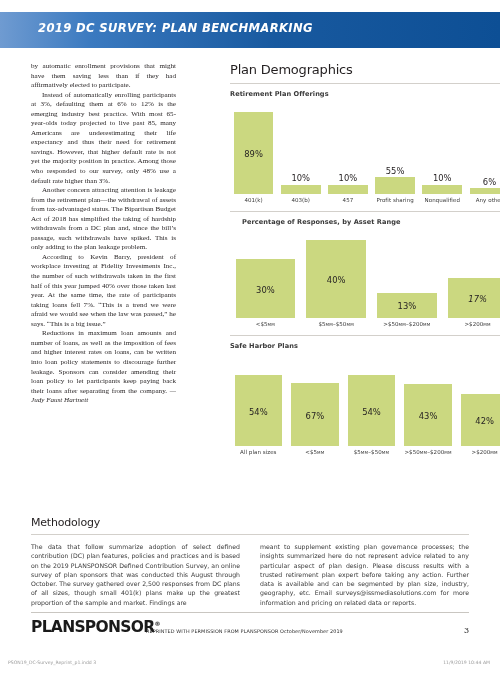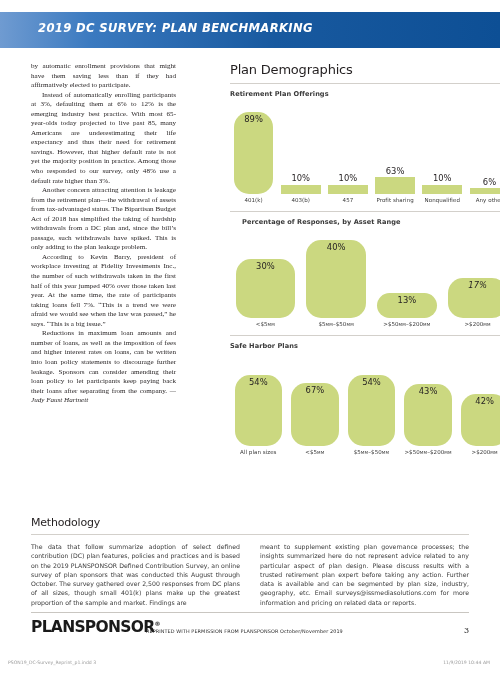--- a/index.html
+++ b/index.html
@@ -54,21 +54,21 @@
   }
 
   .chart { position: relative; width: 100%; }
   .bars { display: flex; align-items: flex-end; width: 100%; }
   .bar-cell { flex: 1 1 0; display: flex; flex-direction: column; align-items: center; justify-content: flex-end; }
   .bar-val {
     font-family: "DejaVu Sans", sans-serif;
     font-size: 8.4px; color: #231f20; margin-bottom: 1.5px; white-space: nowrap;
   }
   .bar-rect { width: 84%; background: #cbd880; }
-  .bar-rect.inner-label { display: flex; justify-content: center; align-items: flex-start; padding-top: 2px; border-radius: 15px; }
+  .bar-rect.inner-label { display: flex; justify-content: center; align-items: center; padding-top: 2px; }
   .bar-rect.inner-label .v {
     font-family: "DejaVu Sans", sans-serif;
     font-size: 8.4px; color: #231f20;
   }
   .axis { display: flex; width: 100%; margin-top: 3px; }
   .axis-cell {
     flex: 1 1 0; text-align: center;
     font-family: "DejaVu Sans", sans-serif;
     font-size: 5.5px; color: #3a3a3a; white-space: nowrap; letter-spacing: 0.05px;
   }
@@ -149,21 +149,21 @@
           </div>
           <div class="bar-cell">
             <div class="bar-val">10%</div>
             <div class="bar-rect" style="height: 9.2px; background: rgb(203, 216, 128);"></div>
           </div>
           <div class="bar-cell">
             <div class="bar-val">10%</div>
             <div class="bar-rect" style="height: 9.2px; background: rgb(203, 216, 128);"></div>
           </div>
           <div class="bar-cell">
-            <div class="bar-val">63%</div>
+            <div class="bar-val">55%</div>
             <div class="bar-rect" style="height: 16.56px; background: rgb(203, 216, 128);"></div>
           </div>
           <div class="bar-cell">
             <div class="bar-val">10%</div>
             <div class="bar-rect" style="height: 9.2px; background: rgb(203, 216, 128);"></div>
           </div>
           <div class="bar-cell">
             <div class="bar-val">6%</div>
             <div class="bar-rect" style="height: 5.52px; background: rgb(203, 216, 128);"></div>
           </div>

